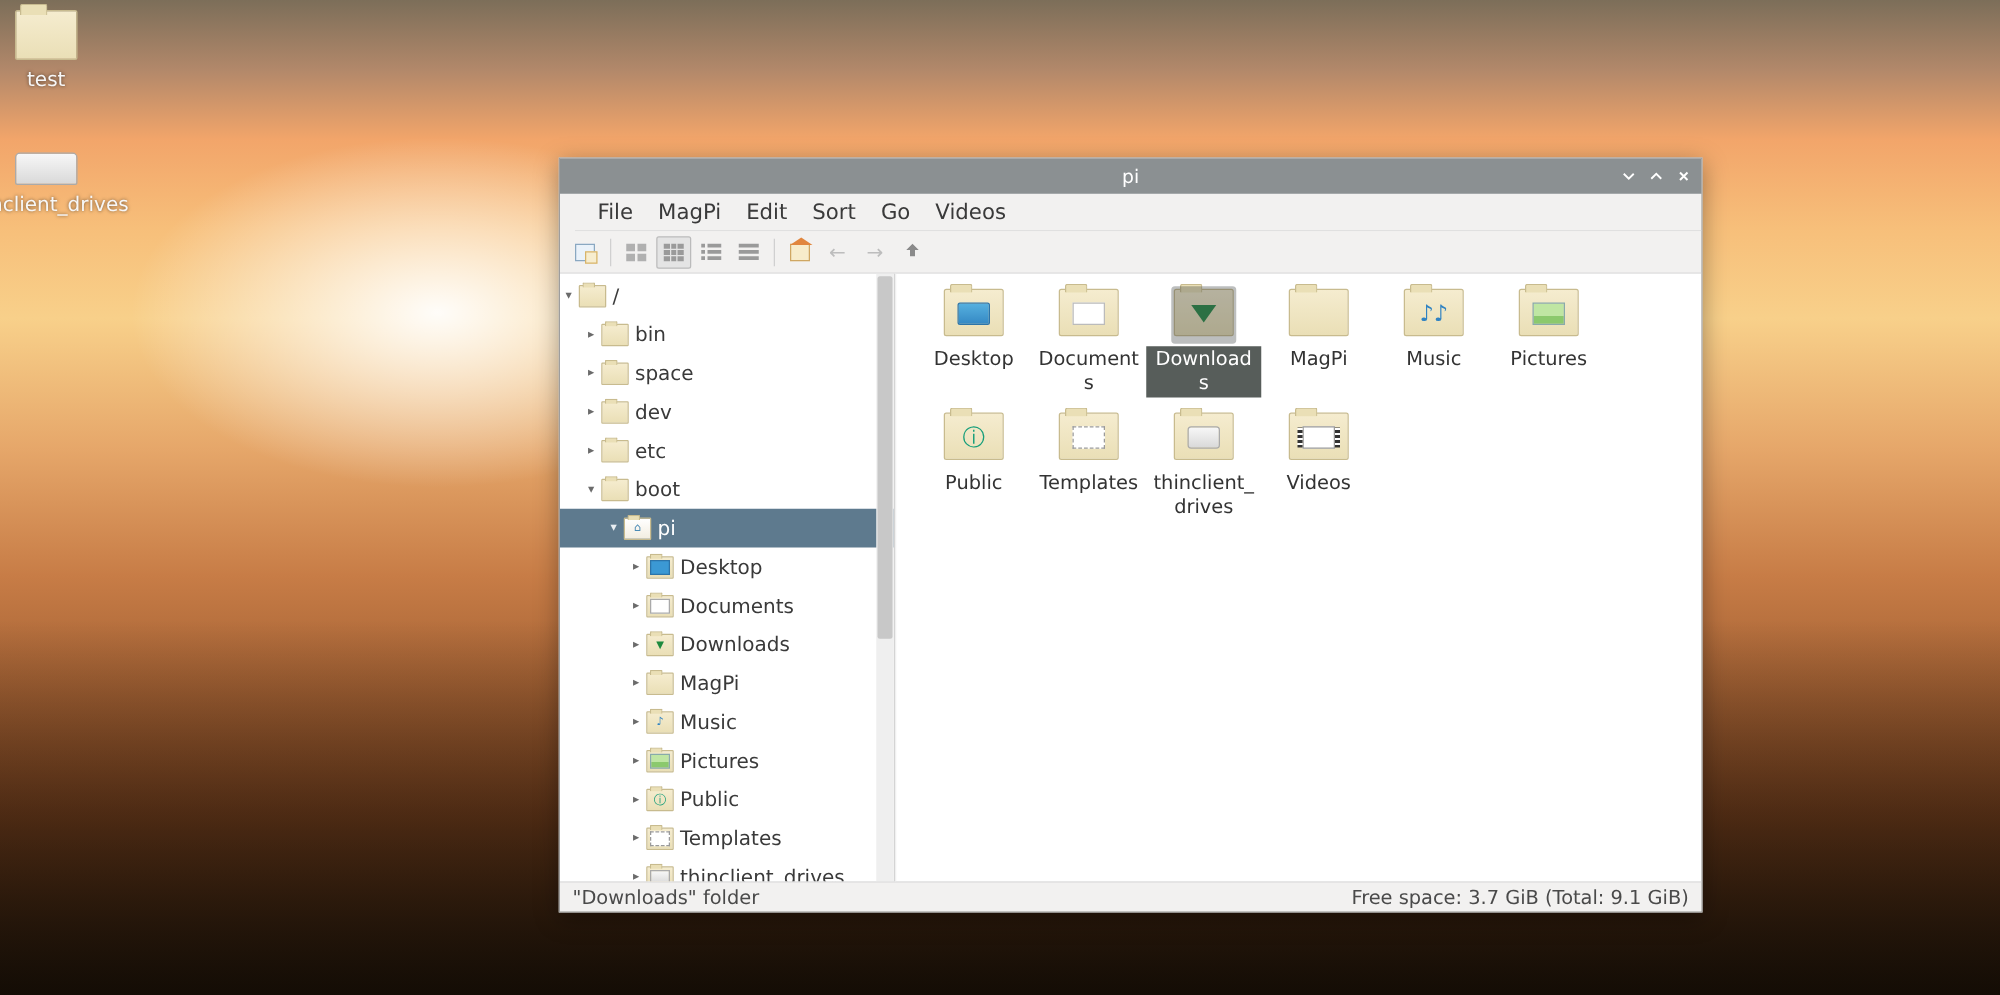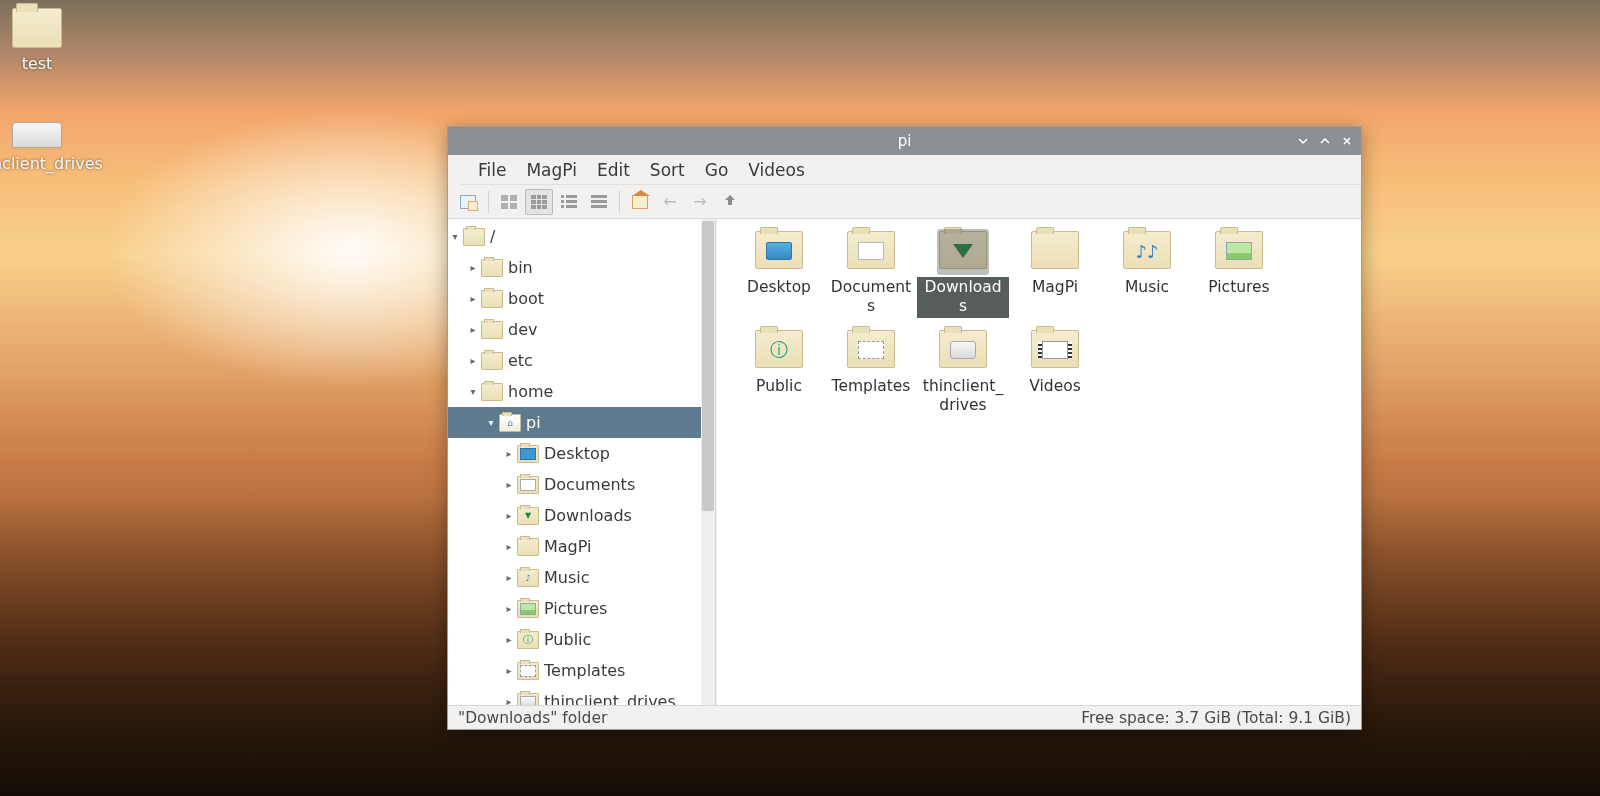--- a/index.html
+++ b/index.html
@@ -270,36 +270,36 @@
               <span class="label">/</span>
             </div>
             <div class="tree-row ind-1">
               <span class="tree-arrow">▸</span>
               <span class="tree-folder"></span>
               <span class="label">bin</span>
             </div>
             <div class="tree-row ind-1">
               <span class="tree-arrow">▸</span>
               <span class="tree-folder"></span>
-              <span class="label">boot</span>
+              <span class="label">space</span>
             </div>
             <div class="tree-row ind-1">
               <span class="tree-arrow">▸</span>
               <span class="tree-folder"></span>
               <span class="label">dev</span>
             </div>
             <div class="tree-row ind-1">
               <span class="tree-arrow">▸</span>
               <span class="tree-folder"></span>
               <span class="label">etc</span>
             </div>
             <div class="tree-row ind-1">
               <span class="tree-arrow">▾</span>
               <span class="tree-folder"></span>
-              <span class="label">home</span>
+              <span class="label">boot</span>
             </div>
             <div class="tree-row ind-2 selected">
               <span class="tree-arrow">▾</span>
               <span class="tree-folder home">
                 <span class="mini-glyph" style="">⌂</span>
               </span>
               <span class="label">pi</span>
             </div>
             <div class="tree-row ind-3">
               <span class="tree-arrow">▸</span>

